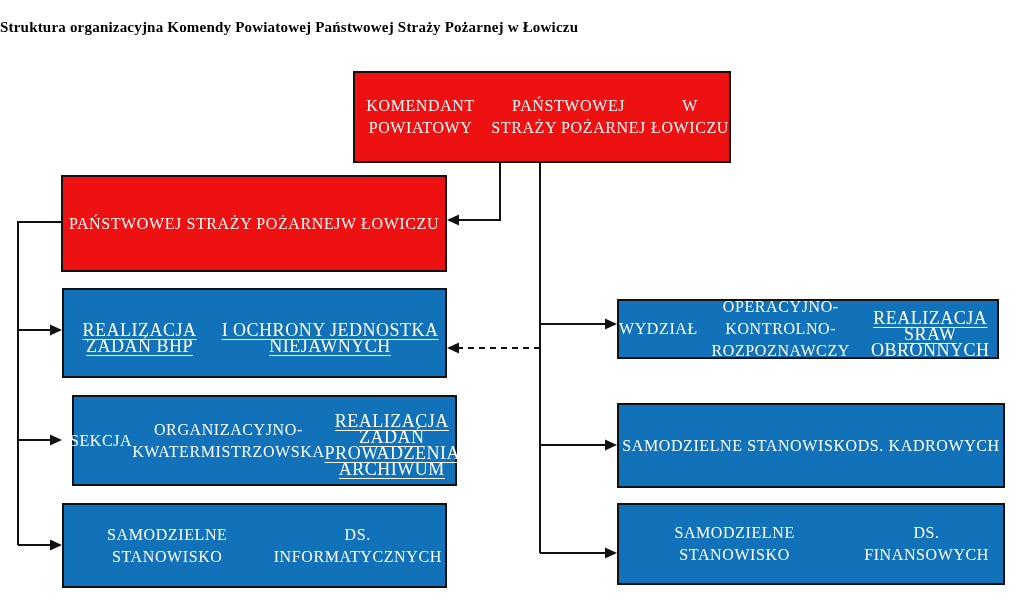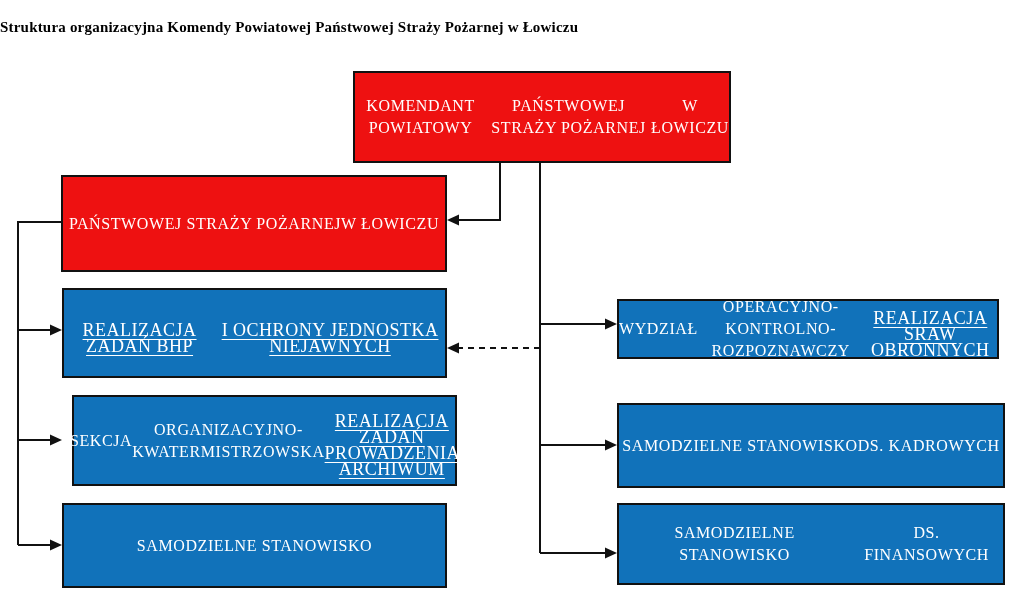--- a/index.html
+++ b/index.html
@@ -91,20 +91,21 @@
   </div>
 
   <div class="box blue" style="left:72px;top:395px;width:385px;height:91px">
     <div class="main">SEKCJA</div>
     <div class="main">ORGANIZACYJNO-KWATERMISTRZOWSKA</div>
     <div class="sub">REALIZACJA ZADAŃ PROWADZENIA ARCHIWUM</div>
   </div>
 
   <div class="box blue" style="left:62px;top:503px;width:385px;height:85px">
     <div class="main">SAMODZIELNE STANOWISKO</div>
+    <div class="main">DS. INFORMATYCZNYCH</div>
   </div>
 
   <div class="box blue" style="left:617px;top:299px;width:382px;height:60px">
     <div class="main">WYDZIAŁ</div>
     <div class="main">OPERACYJNO-KONTROLNO-ROZPOZNAWCZY</div>
     <div class="sub sub-far">REALIZACJA SRAW OBRONNYCH</div>
   </div>
 
   <div class="box blue" style="left:617px;top:403px;width:388px;height:85px">
     <div class="main">SAMODZIELNE STANOWISKO</div>

